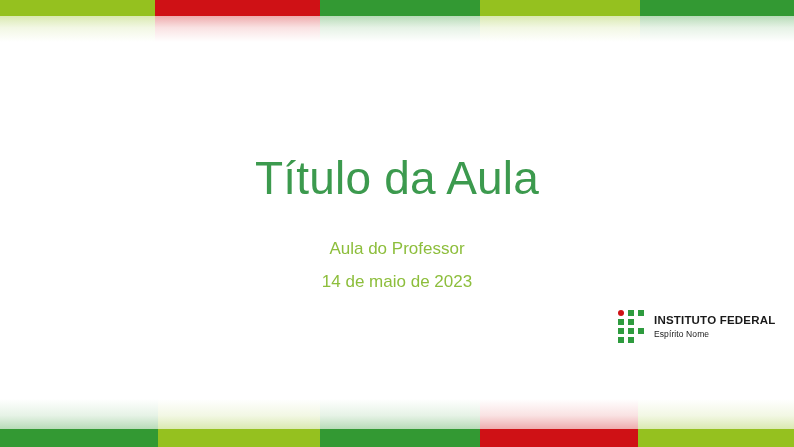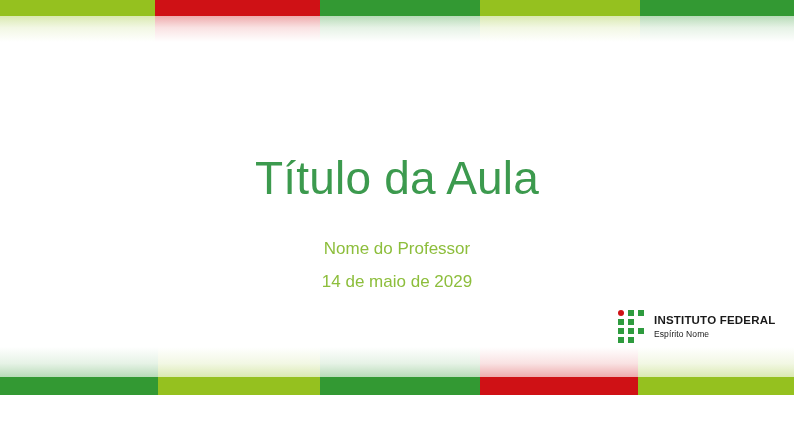--- a/index.html
+++ b/index.html
@@ -11,21 +11,21 @@
     width: 794px;
     height: 447px;
     background: #ffffff;
     font-family: "Liberation Sans", sans-serif;
     overflow: hidden;
   }
 
   .slide {
     position: relative;
     width: 794px;
-    height: 395px;
+    height: 447px;
     background: #ffffff;
     overflow: hidden;
     text-decoration: underline;
   }
 
   
   .bar {
     position: absolute;
     left: 0;
     width: 794px;
@@ -140,22 +140,22 @@
       <div class="seg" style="width: 155px; background: linear-gradient(rgba(149, 193, 31, 0.35) 0%, rgba(149, 193, 31, 0.12) 45%, rgba(149, 193, 31, 0) 100%);"></div>
       <div class="seg" style="width: 165px; background: linear-gradient(rgba(207, 17, 21, 0.35) 0%, rgba(207, 17, 21, 0.12) 45%, rgba(207, 17, 21, 0) 100%);"></div>
       <div class="seg" style="width: 160px; background: linear-gradient(rgba(51, 153, 51, 0.35) 0%, rgba(51, 153, 51, 0.12) 45%, rgba(51, 153, 51, 0) 100%);"></div>
       <div class="seg" style="width: 160px; background: linear-gradient(rgba(149, 193, 31, 0.35) 0%, rgba(149, 193, 31, 0.12) 45%, rgba(149, 193, 31, 0) 100%);"></div>
       <div class="seg" style="width: 154px; background: linear-gradient(rgba(51, 153, 51, 0.35) 0%, rgba(51, 153, 51, 0.12) 45%, rgba(51, 153, 51, 0) 100%);"></div>
     </div>
 
   <div class="title" style="color: rgb(60, 154, 78);">Título da Aula</div>
 
   <div class="subtitle-block">
-    <div class="subtitle-line" style="color: rgb(141, 190, 60);">Nome do Professor</div>
-    <div class="subtitle-line" style="color: rgb(141, 190, 60);">14 de maio de 2029</div>
+    <div class="subtitle-line" style="color: rgb(141, 190, 60);">Aula do Professor</div>
+    <div class="subtitle-line" style="color: rgb(141, 190, 60);">14 de maio de 2023</div>
   </div>
 
   <div class="logo">
     <div class="logo-mark">
         <div class="dot" style="background: rgb(207, 17, 21);"></div>
         <div class="sq" style="background: rgb(46, 155, 62); left: 10px; top: 0px;"></div>
         <div class="sq" style="background: rgb(46, 155, 62); left: 20px; top: 0px;"></div>
         <div class="sq" style="background: rgb(46, 155, 62); left: 0px; top: 9px;"></div>
         <div class="sq" style="background: rgb(46, 155, 62); left: 10px; top: 9px;"></div>
         <div class="sq" style="background: rgb(46, 155, 62); left: 0px; top: 18px;"></div>

